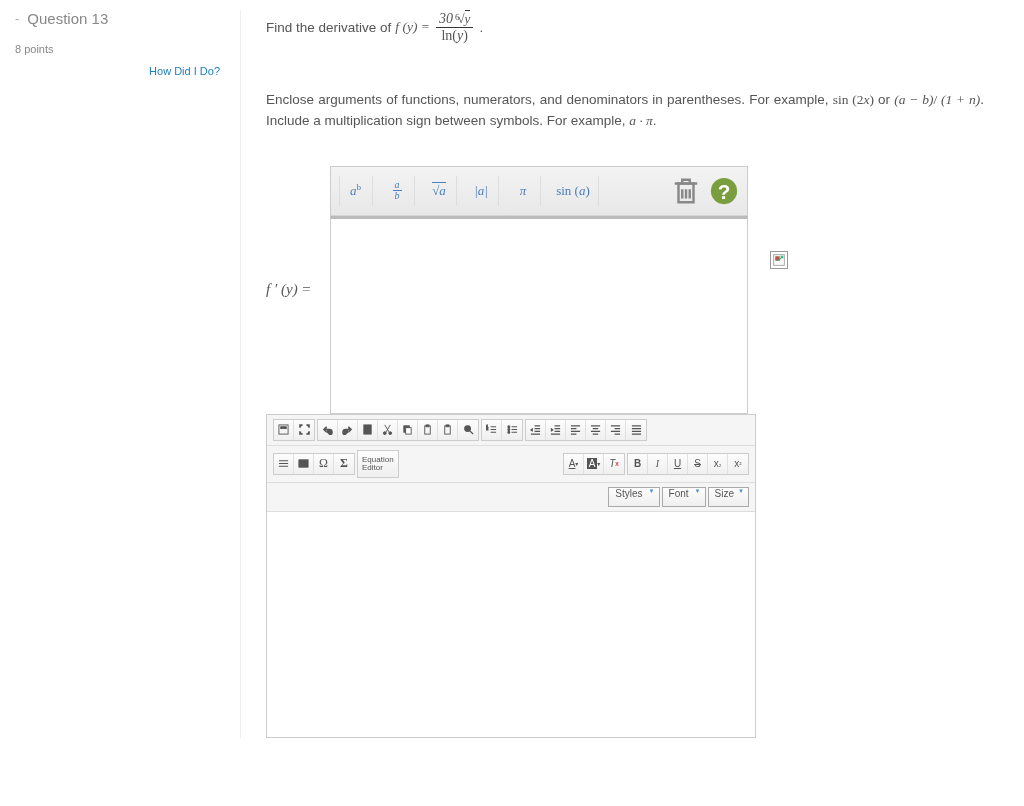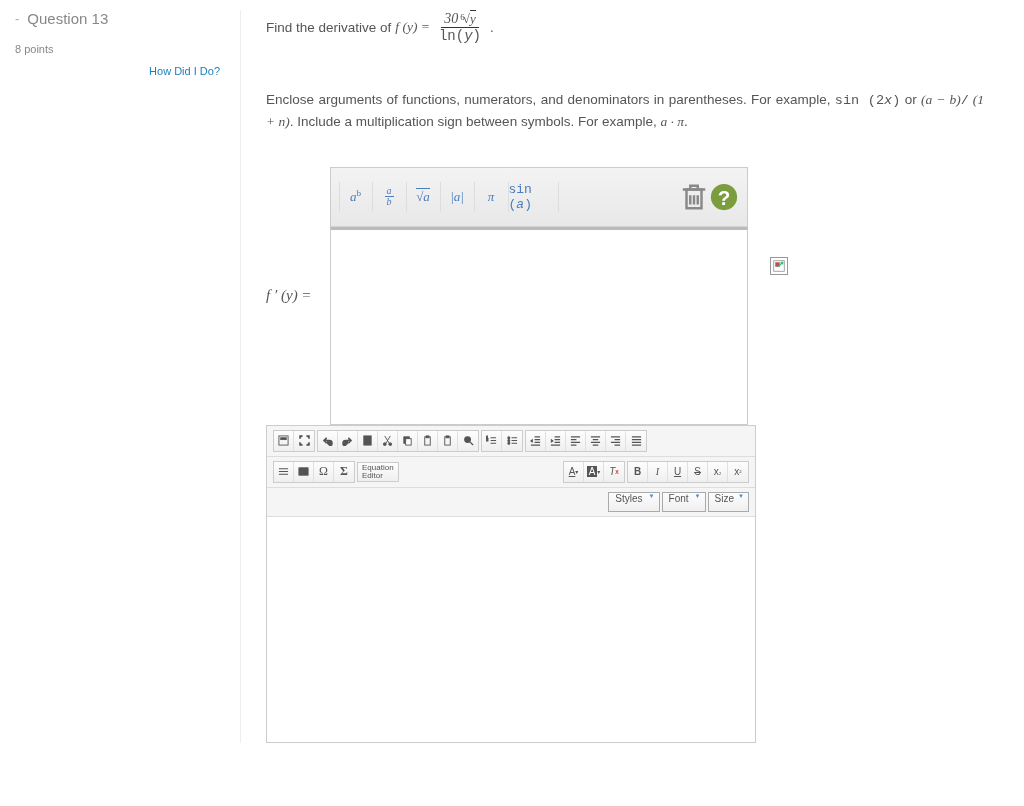--- a/index.html
+++ b/index.html
@@ -59,21 +59,21 @@
     flex-direction:column;
     align-items:center;
     font-family: 'Times New Roman', serif;
     font-style: italic;
     vertical-align: middle;
     margin:0 2px;
   }
   .frac .num { border-bottom:1px solid #333; padding:0 3px; font-size:14px;}
   .frac .den { padding:0 3px; font-size:14px;}
   .fn { font-family:'Times New Roman', serif; font-style:italic;}
-  .rm { font-style:normal;font-family:Liberation Mono, monospace;}
+  .rm { font-style:normal;}
   .instructions {
     color:#555;
     font-size:13.5px;
     text-align:justify;
     line-height:1.5;
     margin-bottom:35px;
   }
   .eq-row {
     display:flex;
     align-items:center;
@@ -84,28 +84,28 @@
     font-style:italic;
     font-size:15px;
     color:#555;
     white-space:nowrap;
   }
   .equation-box {
     width:418px;
     background:#fff;
   }
   .eq-toolbar {
-    height:60px;
+    height:50px;
     background: linear-gradient(#f3f3f3,#e8e8e8);
     border:1px solid #ccc;
     border-bottom:1px solid #d5d5d5;
     display:flex;
     align-items:center;
     padding:0 8px;
-    gap:0px;
+    gap:8px;
   }
   .eq-btn {
     width:34px;
     height:30px;
     display:flex;
     align-items:center;
     justify-content:center;
     font-family:'Times New Roman', serif;
     font-style:italic;
     font-size:13px;
@@ -159,21 +159,21 @@
   .tgroup{display:flex;align-items:center;border:1px solid #ccc;background:#fafafa;margin:1px;}
   .tb {
     width:20px;height:20px;
     display:flex;align-items:center;justify-content:center;
     font-size:10px;color:#555;cursor:pointer;
     border-right:1px solid #e0e0e0;
     background:linear-gradient(#fdfdfd,#efefef);
   }
   .tb:last-child{border-right:none;}
   .tb svg{width:11px;height:11px;fill:#555;stroke:#555;}
-  .eqed{display:flex;align-items:center;gap:2px;padding:0 4px;height:20px;background:linear-gradient(#fdfdfd,#efefef);border:1px solid #ccc;margin:1px;cursor:pointer;}
+  .eqed{display:flex;align-items:center;gap:2px;padding:0 4px;height:28px;background:linear-gradient(#fdfdfd,#efefef);border:1px solid #ccc;margin:1px;cursor:pointer;}
   .eqed .lbl{font-size:8px;line-height:1;color:#555;}
   .sel {
     height:20px;font-size:10px;border:1px solid #aaa;
     background:linear-gradient(#fdfdfd,#efefef);
     padding:0 16px 0 6px;margin:1px;display:flex;align-items:flex-start;
     color:#555;position:relative;cursor:pointer;
   }
   .sel::after{content:'▼';position:absolute;right:4px;font-size:6px;color:#4a8fd6;}
   .rte-body{height:225px;background:#fff;}
   .row2-right{display:flex;margin-left:auto;}

